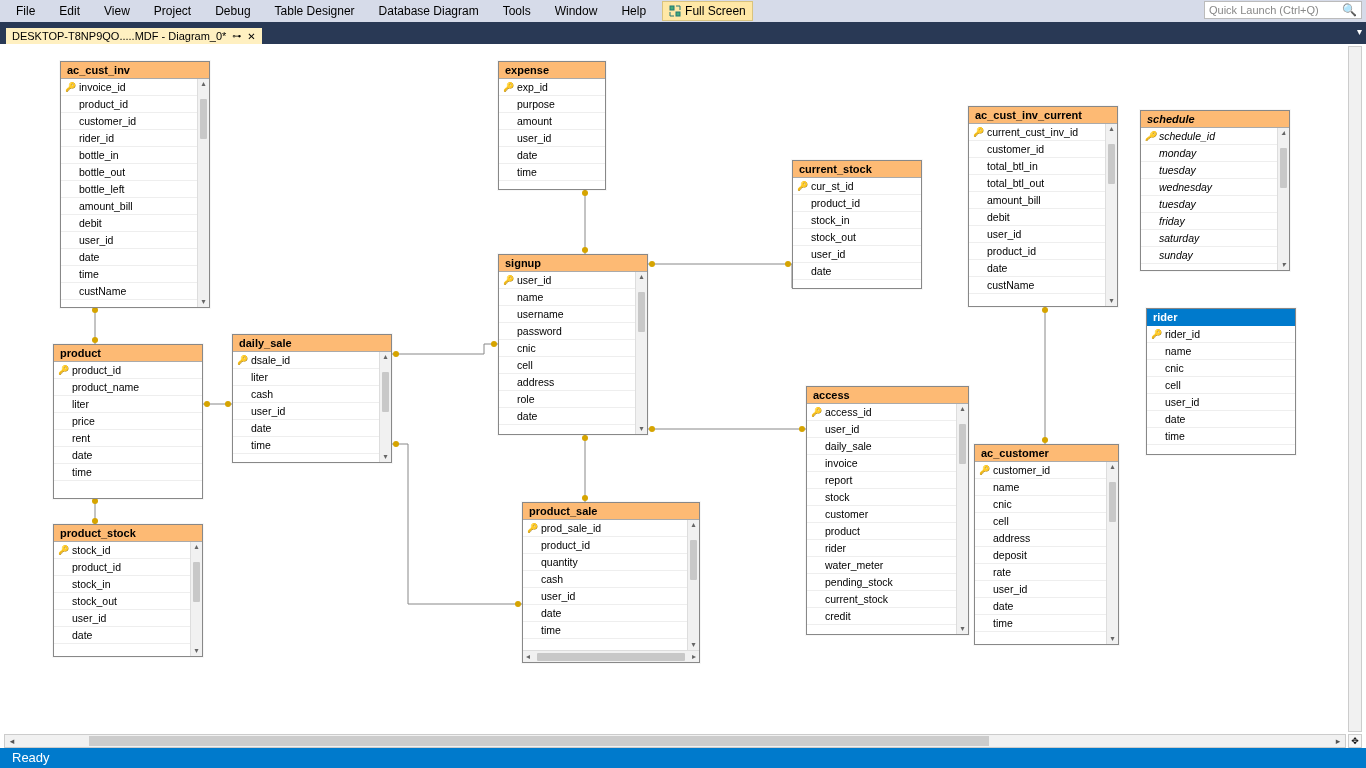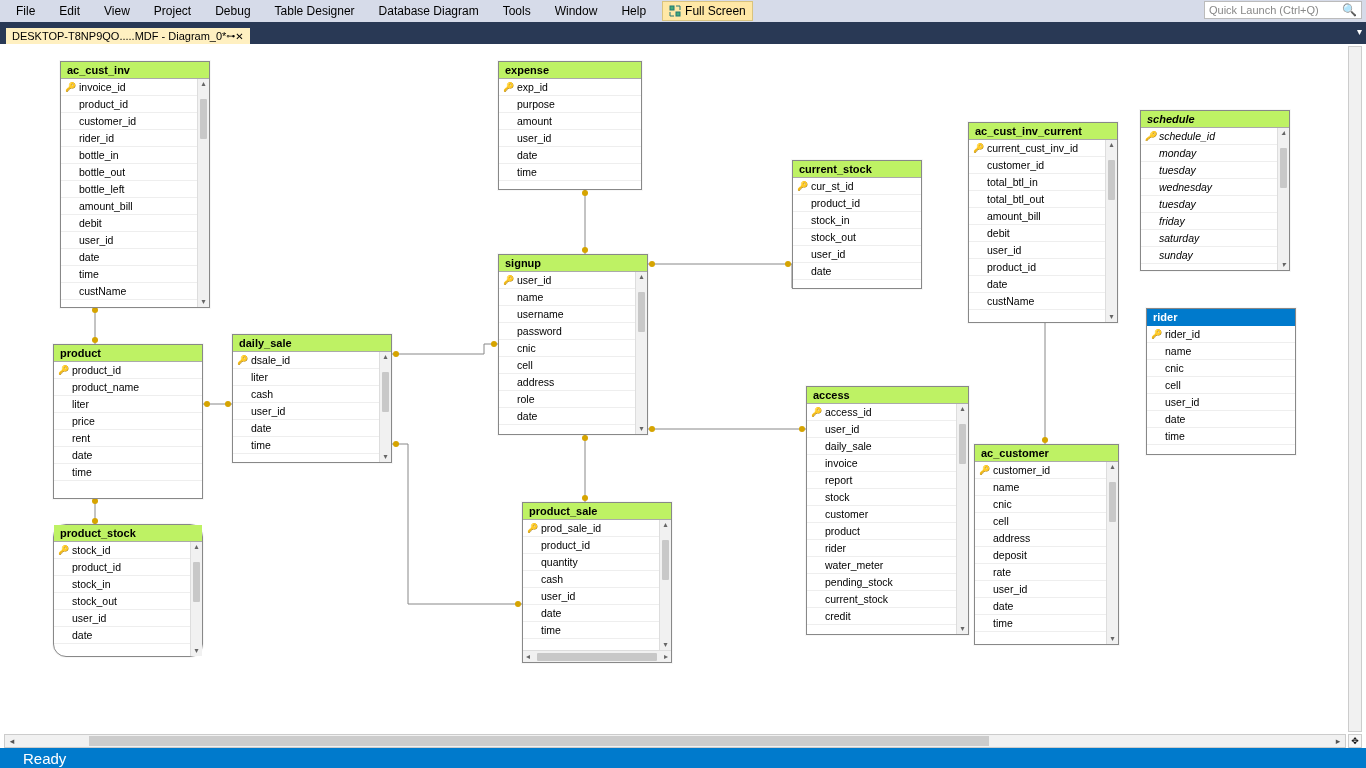--- a/index.html
+++ b/index.html
@@ -6,49 +6,49 @@
 body { width: 1366px; height: 768px; background: #fff; overflow: hidden; position: relative; }
 
 .menubar { height: 22px; background: #d6dbe9; display: flex; align-items: center; padding: 0 4px; font-size: 12px; position: relative; }
 .menubar .menu-item { padding: 2px 12px; cursor: pointer; }
 .fs-btn { background: #ffe8a6; padding: 2px 6px; margin-left: 4px; display: flex; align-items: center; gap: 4px; border: 1px solid #d9c37e; }
 .fs-icon { width: 12px; height: 12px; display: inline-block; }
 .quick-launch { position: absolute; right: 4px; top: 1px; width: 158px; height: 18px; border: 1px solid #bbb; background: #fff; display: flex; align-items: center; padding: 0 4px; font-size: 11px; color: #888; }
 .quick-launch .mag { margin-left: auto; font-size: 12px; color: #555; }
 
 .tabbar { height: 22px; background: #293955; display: flex; align-items: flex-end; padding-left: 6px; position: relative; }
-.tab { background: #fff0c1; color: #000; font-size: 11px; padding: 2px 6px; display: flex; align-items: center; }
+.tab { background: #fff0c1; color: #000; font-size: 11px; padding: 2px 6px; display: flex; align-items: center; gap: 6px; }
 .tab .pin { font-size: 9px; }
 .tab .close { font-size: 10px; cursor: pointer; }
 .tabbar .arrow { position: absolute; right: 4px; top: 4px; color: #fff; font-size: 10px; }
 
 .canvas { position: absolute; top: 44px; left: 0; right: 0; bottom: 38px; background: #fff; overflow: hidden; }
 
 .table-box { position: absolute; border: 1px solid #888; background: #fff; font-size: 10.5px; box-shadow: 0 0 0 1px rgba(0,0,0,0.03); }
 .table-box.selected .title { background: #007acc; color: #fff; border-bottom-color: #007acc; }
-.table-box .title { background: #bef264; border-bottom: 1px solid #aaa; padding: 2px 6px; font-weight: bold; font-size: 11px; }
+.table-box .title { background: #fdba74; border-bottom: 1px solid #aaa; padding: 2px 6px; font-weight: bold; font-size: 11px; }
 .table-box .cols { max-height: 240px; overflow: hidden; position: relative; }
 .table-box .row { display: flex; align-items: center; padding: 1px 4px; border-bottom: 1px solid #eee; height: 17px; }
 .table-box .row .key { width: 12px; text-align: center; font-size: 9px; color: #c9a500; }
 .table-box .row .colname { padding-left: 2px; }
 .scrollbar-v { position: absolute; right: 0; top: 0; bottom: 0; width: 12px; background: #f1f1f1; border-left: 1px solid #ddd; }
 .scrollbar-v .thumb { background: #c8c8c8; margin: 10px 2px 0 2px; height: 40px; border-radius: 1px; }
 .scrollbar-v .arr { text-align: center; font-size: 8px; color: #666; line-height: 10px; }
 .scrollbar-h { height: 12px; background: #f1f1f1; border-top: 1px solid #ddd; display: flex; align-items: center; }
 .scrollbar-h .arr { width: 10px; text-align: center; font-size: 8px; color: #666; }
 .scrollbar-h .thumb { background: #c8c8c8; height: 8px; flex: 1; margin: 0 4px; border-radius: 1px; }
 
 .main-scroll-h { position: absolute; left: 4px; right: 20px; bottom: 20px; height: 14px; background: #f1f1f1; border: 1px solid #ccc; display: flex; align-items: center; }
 .main-scroll-h .arr { width: 14px; text-align: center; font-size: 9px; color: #555; }
 .main-scroll-h .track { flex: 1; height: 10px; position: relative; }
 .main-scroll-h .thumb { position: absolute; left: 70px; width: 900px; top: 0; bottom: 0; background: #ccc; }
 .main-scroll-v { position: absolute; right: 4px; top: 46px; bottom: 36px; width: 14px; background: #f1f1f1; border: 1px solid #ccc; }
 .corner { position: absolute; right: 4px; bottom: 20px; width: 14px; height: 14px; border: 1px solid #ccc; background: #f6f6f6; font-size: 9px; text-align: center; line-height: 12px; }
 
-.statusbar { position: absolute; bottom: 0; left: 0; right: 0; height: 20px; background: #007acc; color: #fff; font-size: 15px; padding: 2px 23px; }
+.statusbar { position: absolute; bottom: 0; left: 0; right: 0; height: 20px; background: #007acc; color: #fff; font-size: 13px; padding: 2px 12px; }
 
 svg.connectors { position: absolute; top: 0; left: 0; width: 100%; height: 100%; pointer-events: none; }
 </style>
 </head>
 <body>
 
 <div class="menubar">
   <span id="menu-items-container"><span class="menu-item">File</span><span class="menu-item">Edit</span><span class="menu-item">View</span><span class="menu-item">Project</span><span class="menu-item">Debug</span><span class="menu-item">Table Designer</span><span class="menu-item">Database Diagram</span><span class="menu-item">Tools</span><span class="menu-item">Window</span><span class="menu-item">Help</span></span>
   <span class="fs-btn">
     <span class="fs-icon">
@@ -201,21 +201,21 @@
           <div class="row">
             <span class="key"></span>
             <span class="colname">date</span>
           </div>
           <div class="row">
             <span class="key"></span>
             <span class="colname">time</span>
           </div>
         </div>
       </div>
-      <div class="table-box" style="left: 53px; top: 480px; width: 150px; border-radius: 13px;">
+      <div class="table-box" style="left: 53px; top: 480px; width: 150px;">
         <div class="title">product_stock</div>
         <div class="cols" style="height: 114px;">
           <div class="row">
             <span class="key">🔑</span>
             <span class="colname">stock_id</span>
           </div>
           <div class="row">
             <span class="key"></span>
             <span class="colname">product_id</span>
           </div>
@@ -269,21 +269,21 @@
             <span class="key"></span>
             <span class="colname">time</span>
           </div>
           <div class="scrollbar-v">
             <div class="arr">▴</div>
             <div class="thumb"></div>
             <div class="arr" style="position: absolute; bottom: 0px; left: 0px; right: 0px;">▾</div>
           </div>
         </div>
       </div>
-      <div class="table-box" style="left: 498px; top: 17px; width: 144px;">
+      <div class="table-box" style="left: 498px; top: 17px; width: 108px;">
         <div class="title">expense</div>
         <div class="cols" style="height: 110px;">
           <div class="row">
             <span class="key">🔑</span>
             <span class="colname">exp_id</span>
           </div>
           <div class="row">
             <span class="key"></span>
             <span class="colname">purpose</span>
           </div>
@@ -344,21 +344,21 @@
             <span class="key"></span>
             <span class="colname">date</span>
           </div>
           <div class="scrollbar-v">
             <div class="arr">▴</div>
             <div class="thumb"></div>
             <div class="arr" style="position: absolute; bottom: 0px; left: 0px; right: 0px;">▾</div>
           </div>
         </div>
       </div>
-      <div class="table-box" style="left: 522px; top: 458px; width: 150px;">
+      <div class="table-box" style="left: 522px; top: 458px; width: 178px;">
         <div class="title">product_sale</div>
         <div class="cols" style="height: 130px;">
           <div class="row">
             <span class="key">🔑</span>
             <span class="colname">prod_sale_id</span>
           </div>
           <div class="row">
             <span class="key"></span>
             <span class="colname">product_id</span>
           </div>
@@ -478,21 +478,21 @@
             <span class="key"></span>
             <span class="colname">credit</span>
           </div>
           <div class="scrollbar-v">
             <div class="arr">▴</div>
             <div class="thumb"></div>
             <div class="arr" style="position: absolute; bottom: 0px; left: 0px; right: 0px;">▾</div>
           </div>
         </div>
       </div>
-      <div class="table-box" style="left: 968px; top: 62px; width: 150px; margin-top: 16px;">
+      <div class="table-box" style="left: 968px; top: 62px; width: 150px;">
         <div class="title">ac_cust_inv_current</div>
         <div class="cols" style="height: 182px;">
           <div class="row">
             <span class="key">🔑</span>
             <span class="colname">current_cust_inv_id</span>
           </div>
           <div class="row">
             <span class="key"></span>
             <span class="colname">customer_id</span>
           </div>

